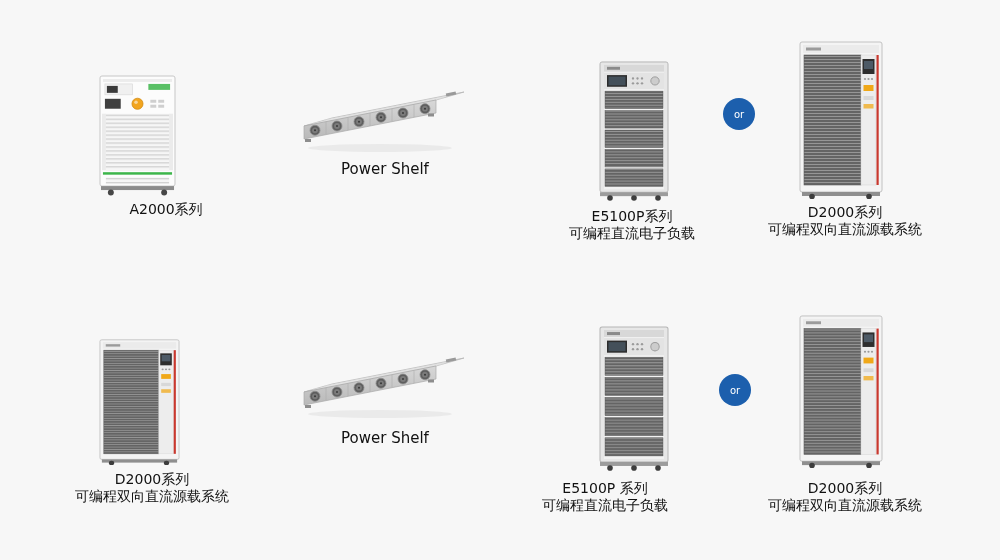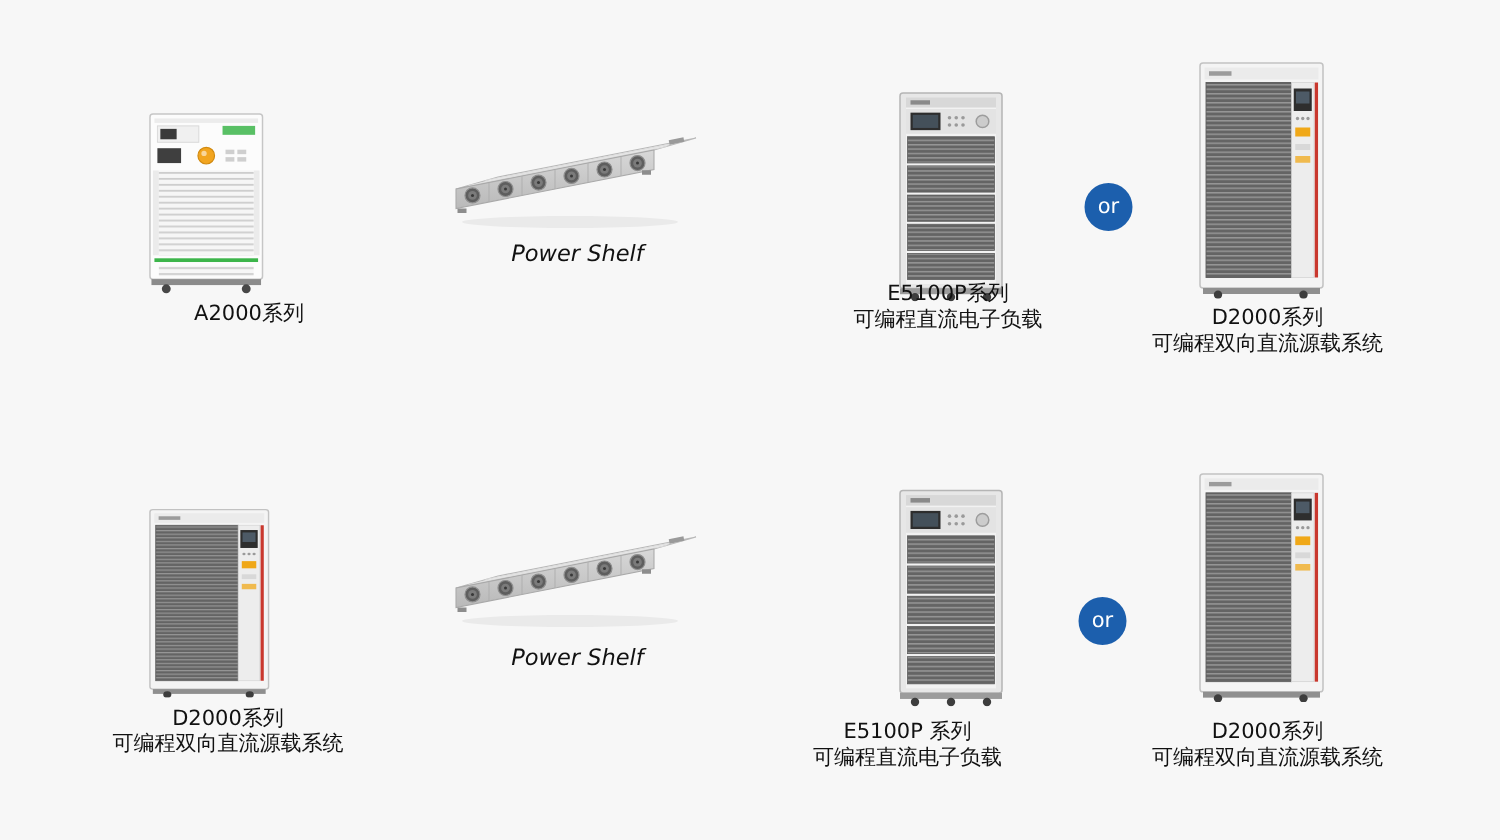--- a/index.html
+++ b/index.html
@@ -1,24 +1,24 @@
 <!DOCTYPE html>
 <html style="--canvas_bg: #f7f7f7; --connection_line: #5a64cc; --or_badge_bg: #1c5fad; --or_badge_text: #ffffff; --label_text: #111111; --d2000_accent_red: #c9382e; --a2000_accent_green: #3cb54a; --knob_orange: #f2a51f; --warning_yellow: #f0a818;"><head>
 <meta charset="utf-8">
 <style>
   * { margin:0; padding:0; box-sizing:border-box; }
   html,body { background:#ffffff; font-family:"DejaVu Sans","Liberation Sans",sans-serif; }
   .canvas { position:relative; width:1000px; height:560px; background:var(--canvas_bg,#f7f7f7); overflow:hidden; }
   .dev, .conn { position:absolute; display:block; }
   .lbl { position:absolute; text-align:center; color:var(--label_text,#111111); font-size:14px; line-height:17px; }
   .lbl .t, .lbl .s { white-space:nowrap; }
-  .shelf-label { position:absolute; text-align:center; font-size:15px; color:var(--label_text,#111111);font-style:italic; }
+  .shelf-label { position:absolute; text-align:center; font-size:15px; color:var(--label_text,#111111); }
   .or { position:absolute; width:32px; height:32px; border-radius:50%;
         background:var(--or_badge_bg,#1c5fad); color:var(--or_badge_text,#ffffff);
-        display:flex; align-items:center; justify-content:center; font-size:14px;margin-top:24px; }
+        display:flex; align-items:center; justify-content:center; font-size:10px; }
   .defs { position:absolute; width:0; height:0; overflow:hidden; }
 </style>
 </head>
 <body>
 
 <svg class="defs" aria-hidden="true">
   <defs>
     <pattern id="dvents" width="8" height="3" patternUnits="userSpaceOnUse">
       <rect width="8" height="3" fill="#646464"></rect>
       <rect width="8" height="1" fill="#969696"></rect>
@@ -170,21 +170,21 @@
       </svg>
     <div class="shelf-label" style="left:305px;top:160px;width:160px">Power Shelf</div>
 
     <svg class="conn" style="left:479px;top:102px;width:77px;height:24px" viewBox="0 0 80 24" preserveAspectRatio="none">
         <use href="#sym-lines"></use>
       </svg>
 
     <svg class="dev" style="left:599px;top:61px;width:70px;height:140px" viewBox="0 0 70 144" preserveAspectRatio="none">
         <use href="#sym-e5100p"></use>
       </svg>
-    <div class="lbl" style="left:532px;top:188px;width:200px">
+    <div class="lbl" style="left:532px;top:208px;width:200px">
       <div class="t">E5100P系列</div>
       <div class="s">可编程直流电子负载</div>
     </div>
 
     <div class="or" style="left:723px;top:98px">or</div>
 
     <svg class="dev" style="left:799px;top:41px;width:84px;height:158px" viewBox="0 0 84 158" preserveAspectRatio="none">
         <use href="#sym-d2000"></use>
       </svg>
     <div class="lbl" style="left:745px;top:204px;width:200px">

